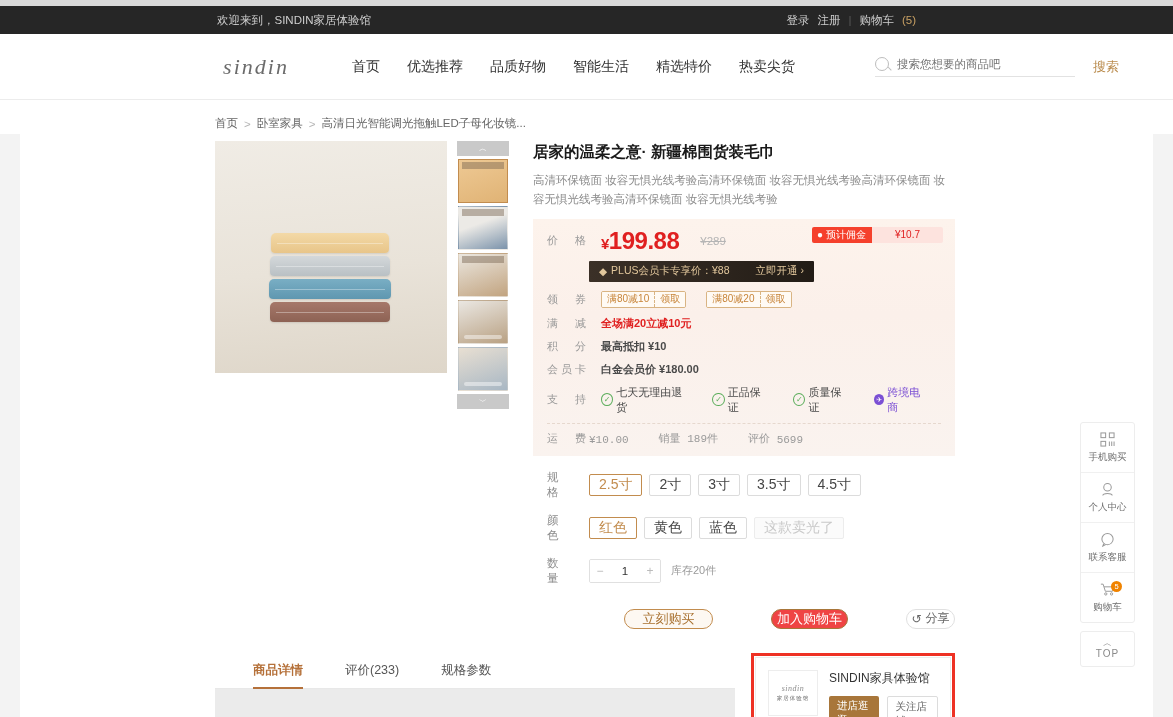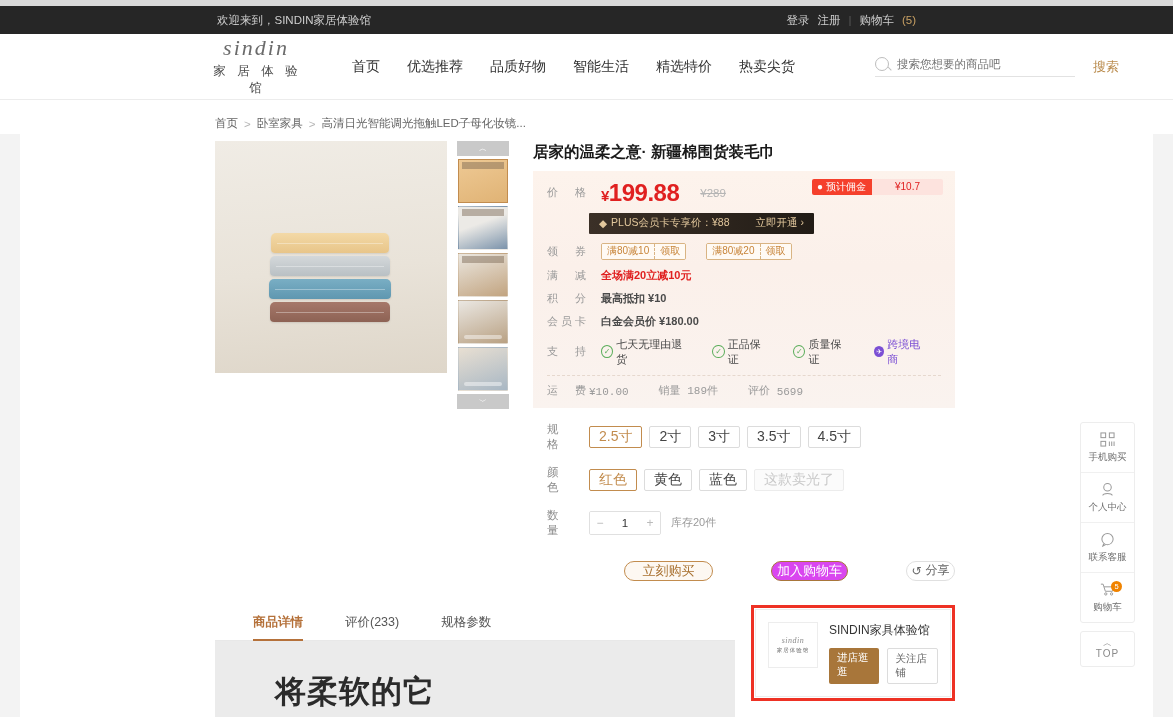--- a/index.html
+++ b/index.html
@@ -531,21 +531,21 @@
     margin-left: 44px;
   }
   .btn-buy {
     width: 128px;
     border: 1px solid #c28c4e;
     background: #fdf8f2;
     color: #a8702f;
   }
   .btn-cart {
     width: 110px;
-    background: #d946ef;
+    background: #ef4444;
     color: #fff;
     border: 1px solid #a8763a;
   }
   .btn-share {
     width: 70px;
     border: 1px solid #e0e0e0;
     background: #fff;
     color: #666;
     gap: 4px;
     font-size: 12px;
@@ -757,21 +757,20 @@
     <a>购物车</a>
     <span class="cart-count">(5)</span>
   </div>
 </div>
 
 <div class="header">
   <div class="logo">
     <div class="logo-mark">
       <span>sindin</span>
     </div>
-    <div class="logo-sub">家 居 体 验 馆</div>
   </div>
 
   <div class="nav">
     <span class="nav-item">首页</span>
     <span class="nav-item">优选推荐</span>
     <span class="nav-item">品质好物</span>
     <span class="nav-item">智能生活</span>
     <span class="nav-item">精选特价</span>
     <span class="nav-item">热卖尖货</span>
   </div>
@@ -829,20 +828,21 @@
               <div class="tbar"></div>
             </div>
           <div class="thumb-arrow">
             <span>﹀</span>
           </div>
         </div>
       </div>
 
       <div class="info">
         <h1 class="product-title">居家的温柔之意· 新疆棉围货装毛巾</h1>
+        <div class="product-sub">高清环保镜面 妆容无惧光线考验高清环保镜面 妆容无惧光线考验高清环保镜面 妆容无惧光线考验高清环保镜面 妆容无惧光线考验</div>
 
         <div class="price-panel">
 
           <div class="commission">
             <span class="commission-left">
               <span>●</span>
               <span>预计佣金</span>
             </span>
             <span class="commission-right">¥10.7</span>
           </div>

